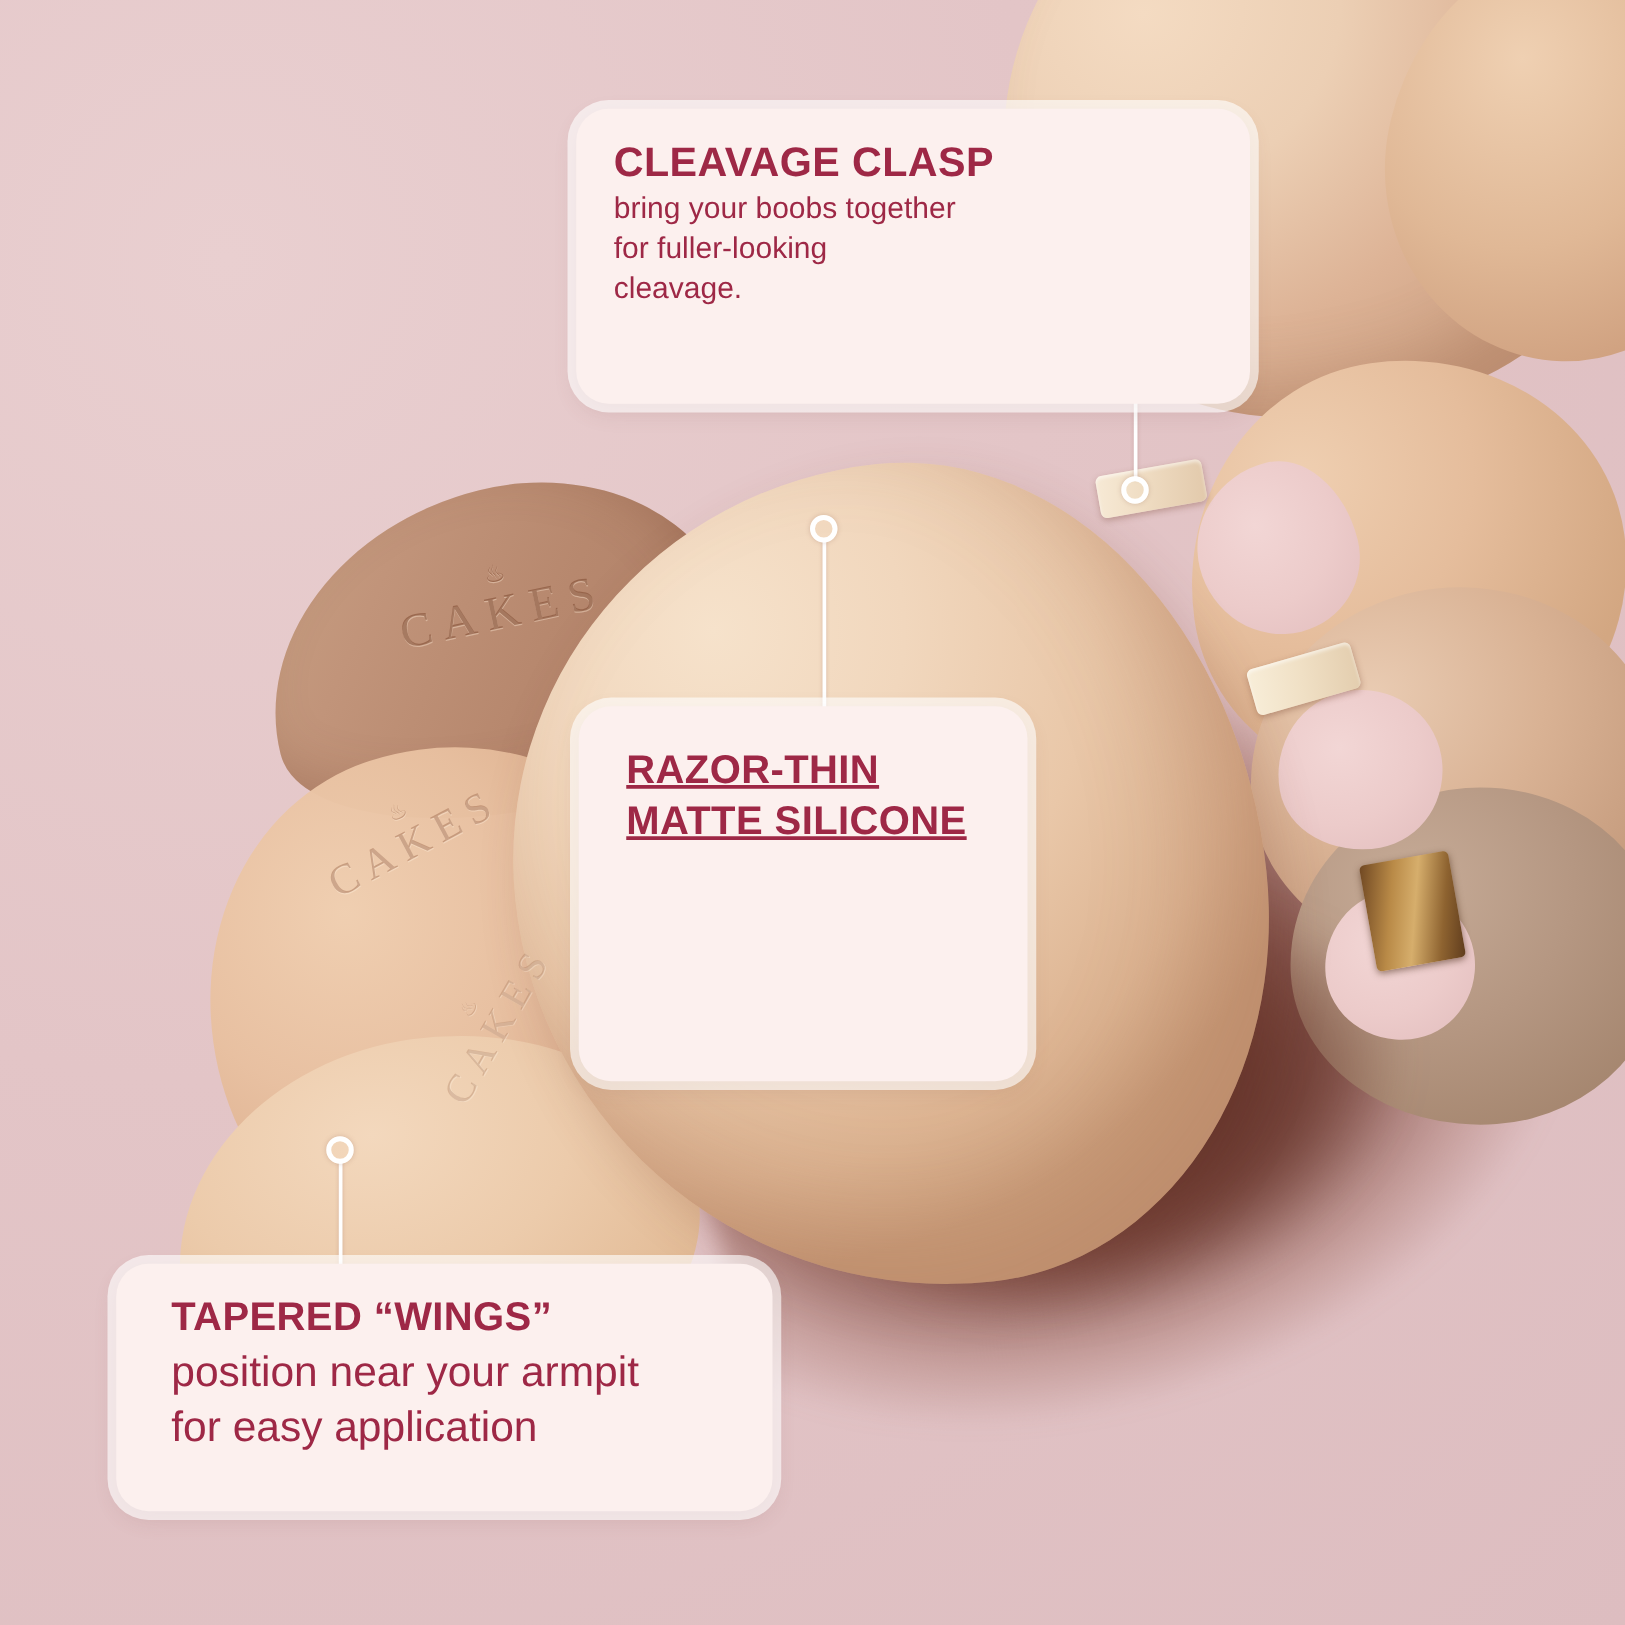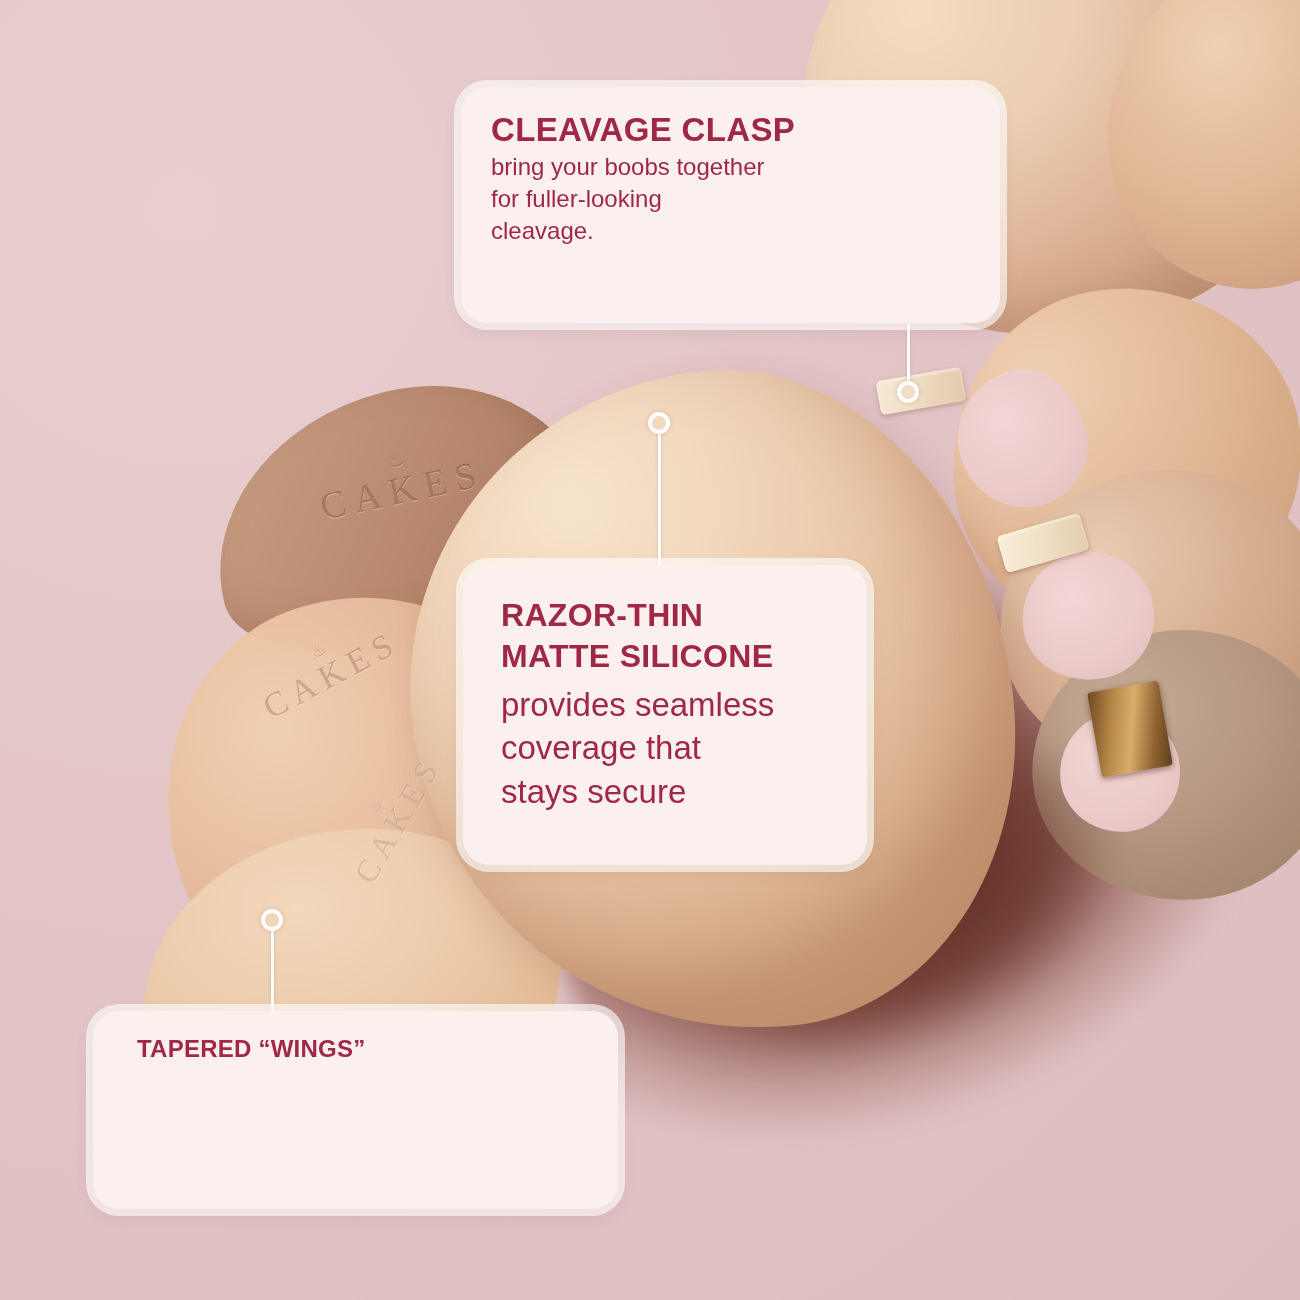--- a/index.html
+++ b/index.html
@@ -255,34 +255,35 @@
   .card-1{
     left:461px; top:87px; width:539px; height:236px;
     text-align:left;
     padding:24px 34px 18px 30px;
   }
   .card-1 .hd{ font-size:33px; margin-bottom:2px; }
   .card-1 .bd{ font-size:24px; line-height:1.32; }
 
   
   .card-2{
-    left:463px; top:565px; width:404px; height:300px;
+    left:463px; top:565px; width:359px; height:300px;
     text-align:left;
     padding:30px 30px 22px 38px;
+    text-decoration:underline;
   }
   .card-2 .hd{ font-size:32px; line-height:1.28; margin-bottom:6px; }
   .card-2 .bd{ font-size:33px; line-height:1.32; }
 
   
   .card-3{
     left:93px; top:1011px; width:525px; height:198px;
     text-align:left;
     padding:24px 30px 20px 44px;
   }
-  .card-3 .hd{ font-size:24px; margin-bottom:4px; }
+  .card-3 .hd{ font-size:32px; margin-bottom:4px; }
   .card-3 .bd{ font-size:34px; line-height:1.30; }
 
   .nowrap{ white-space:nowrap; }
 </style>
 </head>
 <body>
 
 <div id="stage">
 
   <div class="bg-base"></div>
@@ -344,24 +345,23 @@
       <div class="nowrap">for fuller-looking</div>
       <div class="nowrap">cleavage.</div>
     </div>
   </div>
 
   <div class="card card-2">
     <div class="hd">
       <div class="nowrap">RAZOR-THIN</div>
       <div class="nowrap">MATTE SILICONE</div>
     </div>
-    <div class="bd">
-      <div class="nowrap">provides seamless</div>
-      <div class="nowrap">coverage that</div>
-      <div class="nowrap">stays secure</div>
-    </div>
   </div>
 
   <div class="card card-3">
     <div class="hd">TAPERED “WINGS”</div>
+    <div class="bd">
+      <div class="nowrap">position near your armpit</div>
+      <div class="nowrap">for easy application</div>
+    </div>
   </div>
 
 </div>
 
 </body></html>

